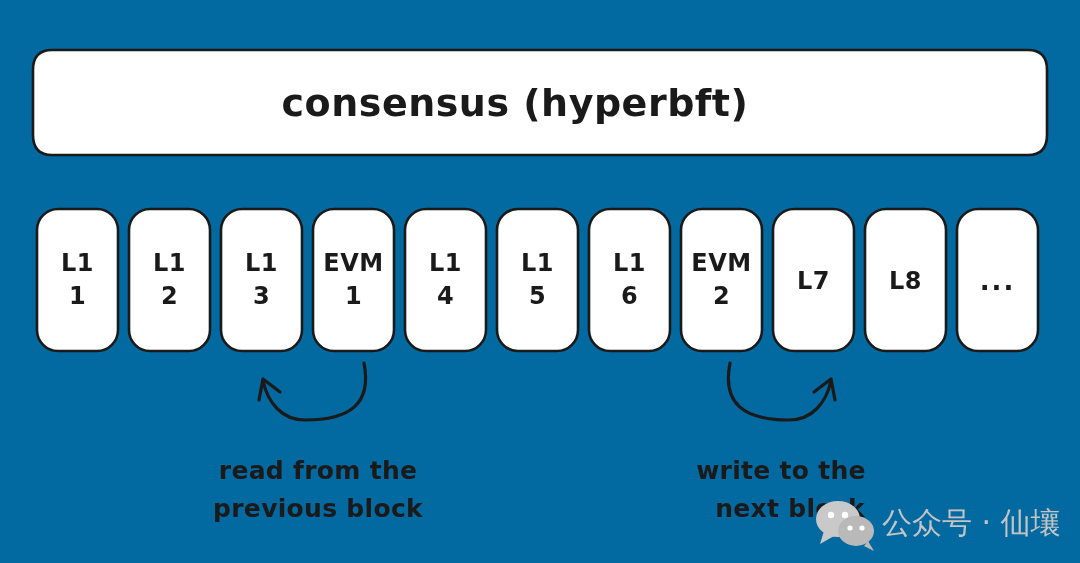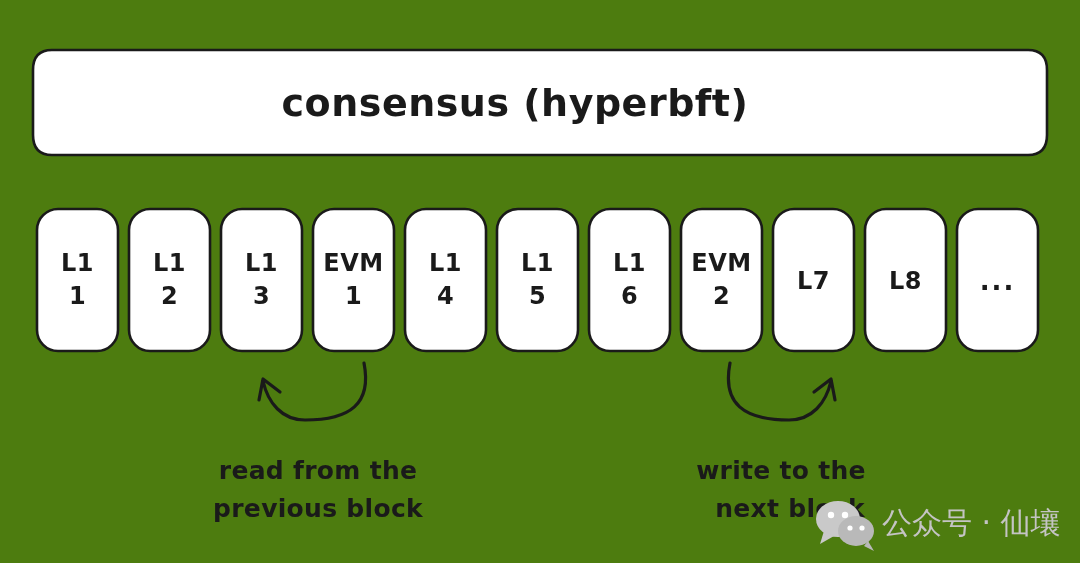--- a/index.html
+++ b/index.html
@@ -10,21 +10,21 @@
   body {
     width: 1080px;
     height: 563px;
     overflow: hidden;
     font-family: "DejaVu Sans", sans-serif;
   }
   #diagram-root {
     position: relative;
     width: 1080px;
     height: 563px;
-    background: #4d7c0f;
+    background: #0369a1;
   }
   svg.canvas {
     position: absolute;
     top: 0;
     left: 0;
     width: 1080px;
     height: 563px;
   }
   .shape-outline {
     fill: #ffffff;

